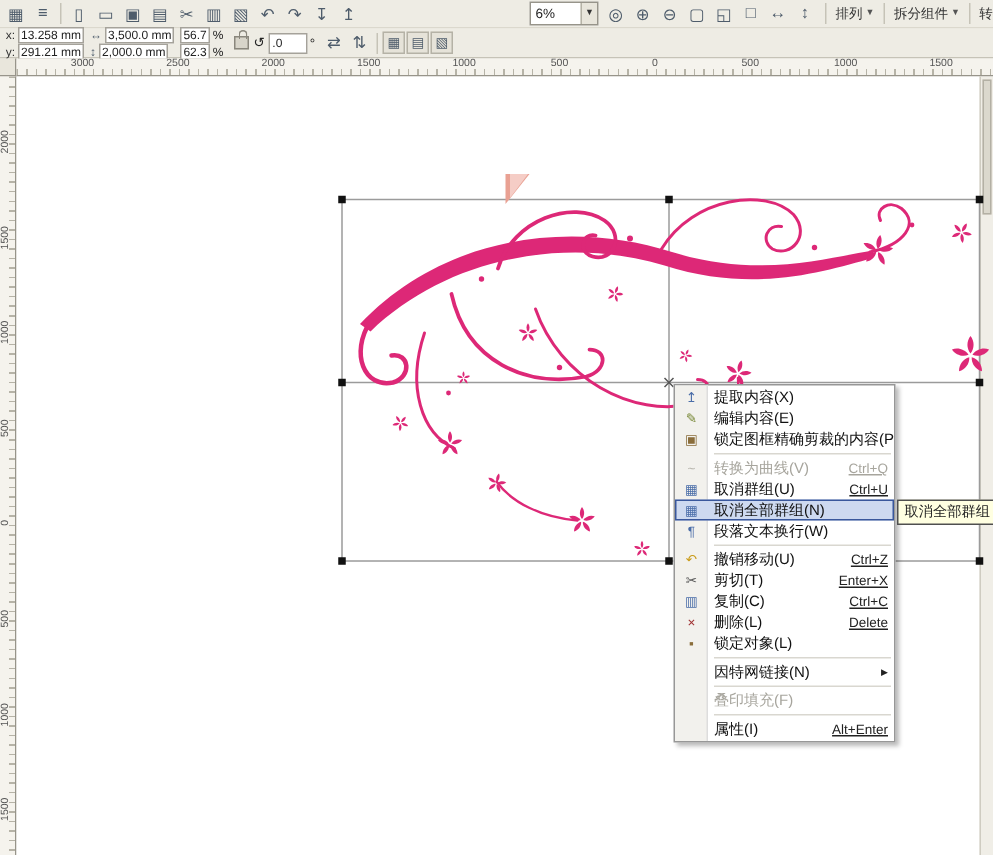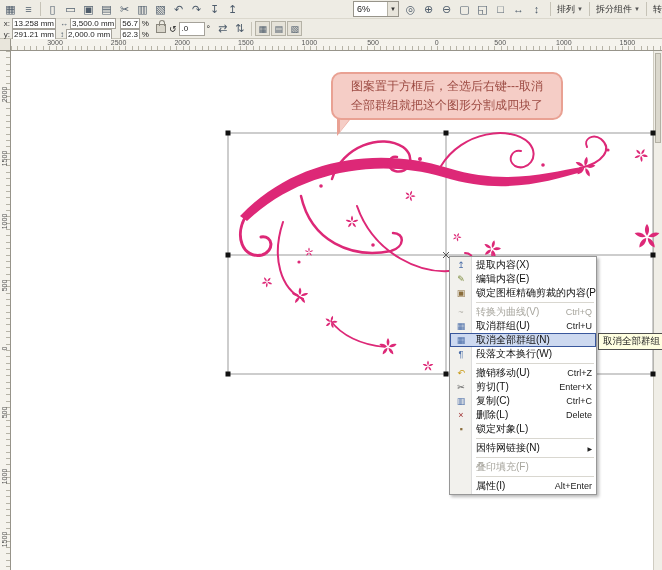--- a/index.html
+++ b/index.html
@@ -64,21 +64,21 @@
              border-top:16px solid #f5cdc6; border-right:12px solid transparent; z-index:3; }
 
   
   #context-menu { position:absolute; left:449px; top:256px; width:148px; background:#fff; border:1px solid #979797;
                   box-shadow:2px 2px 3px rgba(0,0,0,.28); padding:1px 0; z-index:5; }
   #menu-gutter { position:absolute; left:0; top:0; bottom:0; width:22px; background:#f2f1ed; border-right:1px solid #ddd; }
   .menu-item { position:relative; height:14px; display:flex; align-items:center; font-size:10px; color:#111;
                padding-left:26px; padding-right:4px; white-space:nowrap; overflow:hidden; }
   .menu-item .mi-icon { position:absolute; left:4px; width:14px; text-align:center; font-size:9px; }
   .menu-item .mi-label { flex:none; }
-  .menu-item .mi-shortcut { margin-left:auto; font-size:9px; color:#222; padding-left:6px; }
+  .menu-item .mi-shortcut { margin-left:auto; font-size:9px; color:#222; padding-left:6px;text-decoration:underline; }
   .menu-item .mi-arrow { margin-left:auto; font-size:6px; color:#222; }
   .menu-item.disabled, .menu-item.disabled .mi-shortcut { color:#a7a59d; }
   .menu-item.highlighted { background:#cdd9f0; outline:1px solid #39579c; outline-offset:-1px; }
   .menu-sep { height:5px; position:relative; }
   .menu-sep::after { content:""; position:absolute; left:26px; right:2px; top:2px; border-top:1px solid #d9d7d0; }
 
   
   #tooltip { position:absolute; left:598px; top:333px; background:#ffffe1; border:1px solid #4f4f4f;
              font-size:9.5px; color:#222; padding:1px 4px; z-index:6; white-space:nowrap; }
 </style>
@@ -350,24 +350,20 @@
             <path d="M0,-2 C4,-7 4,-14 0,-19 C-4,-14 -4,-7 0,-2 Z" transform="rotate(144)"></path>
             <path d="M0,-2 C4,-7 4,-14 0,-19 C-4,-14 -4,-7 0,-2 Z" transform="rotate(216)"></path>
             <path d="M0,-2 C4,-7 4,-14 0,-19 C-4,-14 -4,-7 0,-2 Z" transform="rotate(288)"></path>
           </g>
         </g>
     </g>
   </svg>
 
   <div id="callout-tail-border"></div>
   <div id="callout-tail"></div>
-  <div id="callout">
-    <span>图案置于方框后，全选后右键---取消</span>
-    <span>全部群组就把这个图形分割成四块了</span>
-  </div>
 
   <div id="context-menu">
     <div id="menu-gutter"></div>
   <div class="menu-item">
         <span class="mi-icon" style="color: rgb(74, 109, 168);">↥</span>
         <span class="mi-label">提取内容(X)</span>
       </div>
       <div class="menu-item">
         <span class="mi-icon" style="color: rgb(122, 138, 58);">✎</span>
         <span class="mi-label">编辑内容(E)</span>

